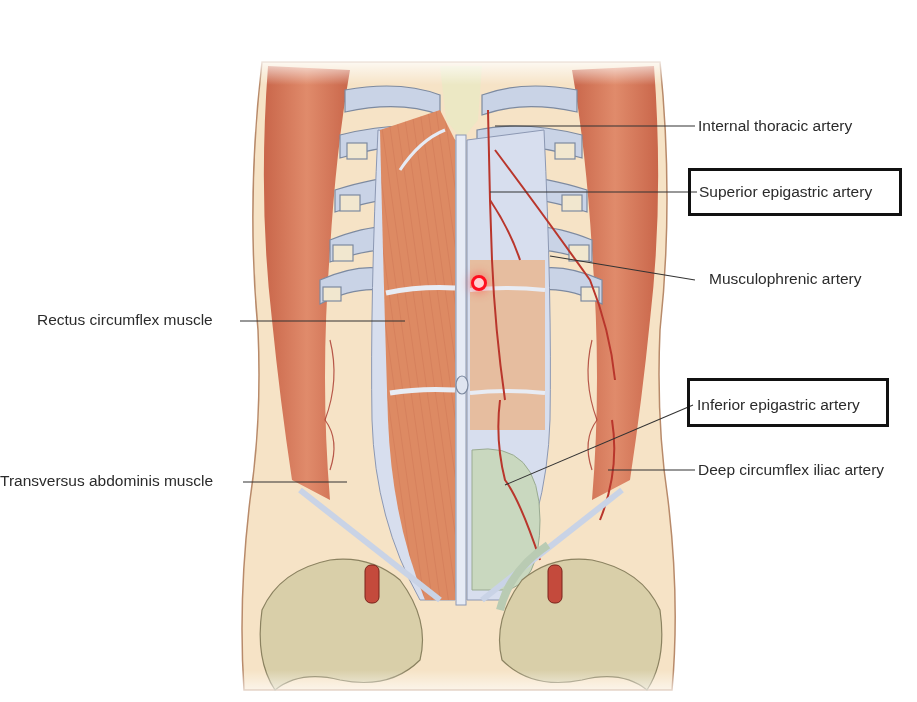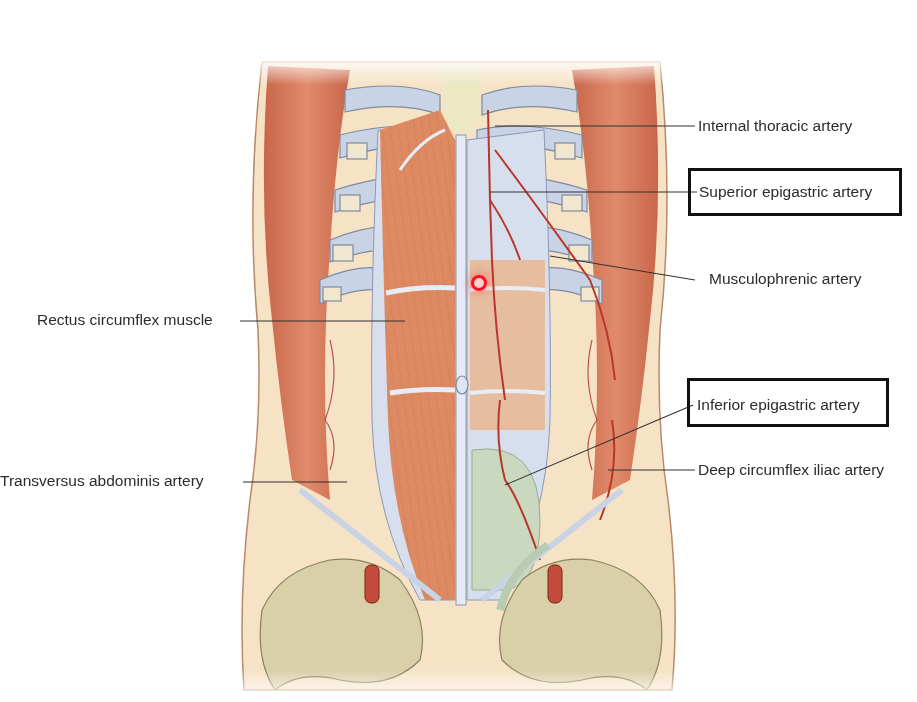--- a/index.html
+++ b/index.html
@@ -130,21 +130,21 @@
       <line x1="490" y1="192" x2="697" y2="192"></line>
       <line x1="550" y1="256" x2="695" y2="280"></line>
       <line x1="505" y1="485" x2="693" y2="405"></line>
       <line x1="608" y1="470" x2="695" y2="470"></line>
       <line x1="240" y1="321" x2="405" y2="321"></line>
       <line x1="243" y1="482" x2="347" y2="482"></line>
     </g>
   </svg>
 
   <div class="label" style="left:37px; top:311px;">Rectus circumflex muscle</div>
-  <div class="label" style="left:0px; top:472px;">Transversus abdominis artery</div>
+  <div class="label" style="left:0px; top:472px;">Transversus abdominis muscle</div>
 
   <div class="label" style="left:698px; top:117px;">Internal thoracic artery</div>
   <div class="hl-box" style="left:688px; top:168px; width:214px; height:48px;"></div>
   <div class="label" style="left:699px; top:183px;text-align:center;">Superior epigastric artery</div>
   <div class="label" style="left:698px; top:270px;margin-left:11px;">Musculophrenic artery</div>
   <div class="hl-box" style="left:687px; top:378px; width:202px; height:49px;"></div>
   <div class="label" style="left:698px; top:461px;">Deep circumflex iliac artery</div>
   <div class="label" style="left:697px; top:396px;">Inferior epigastric artery</div>
 
   <div class="marker" style="left:471px; top:275px;"></div>

